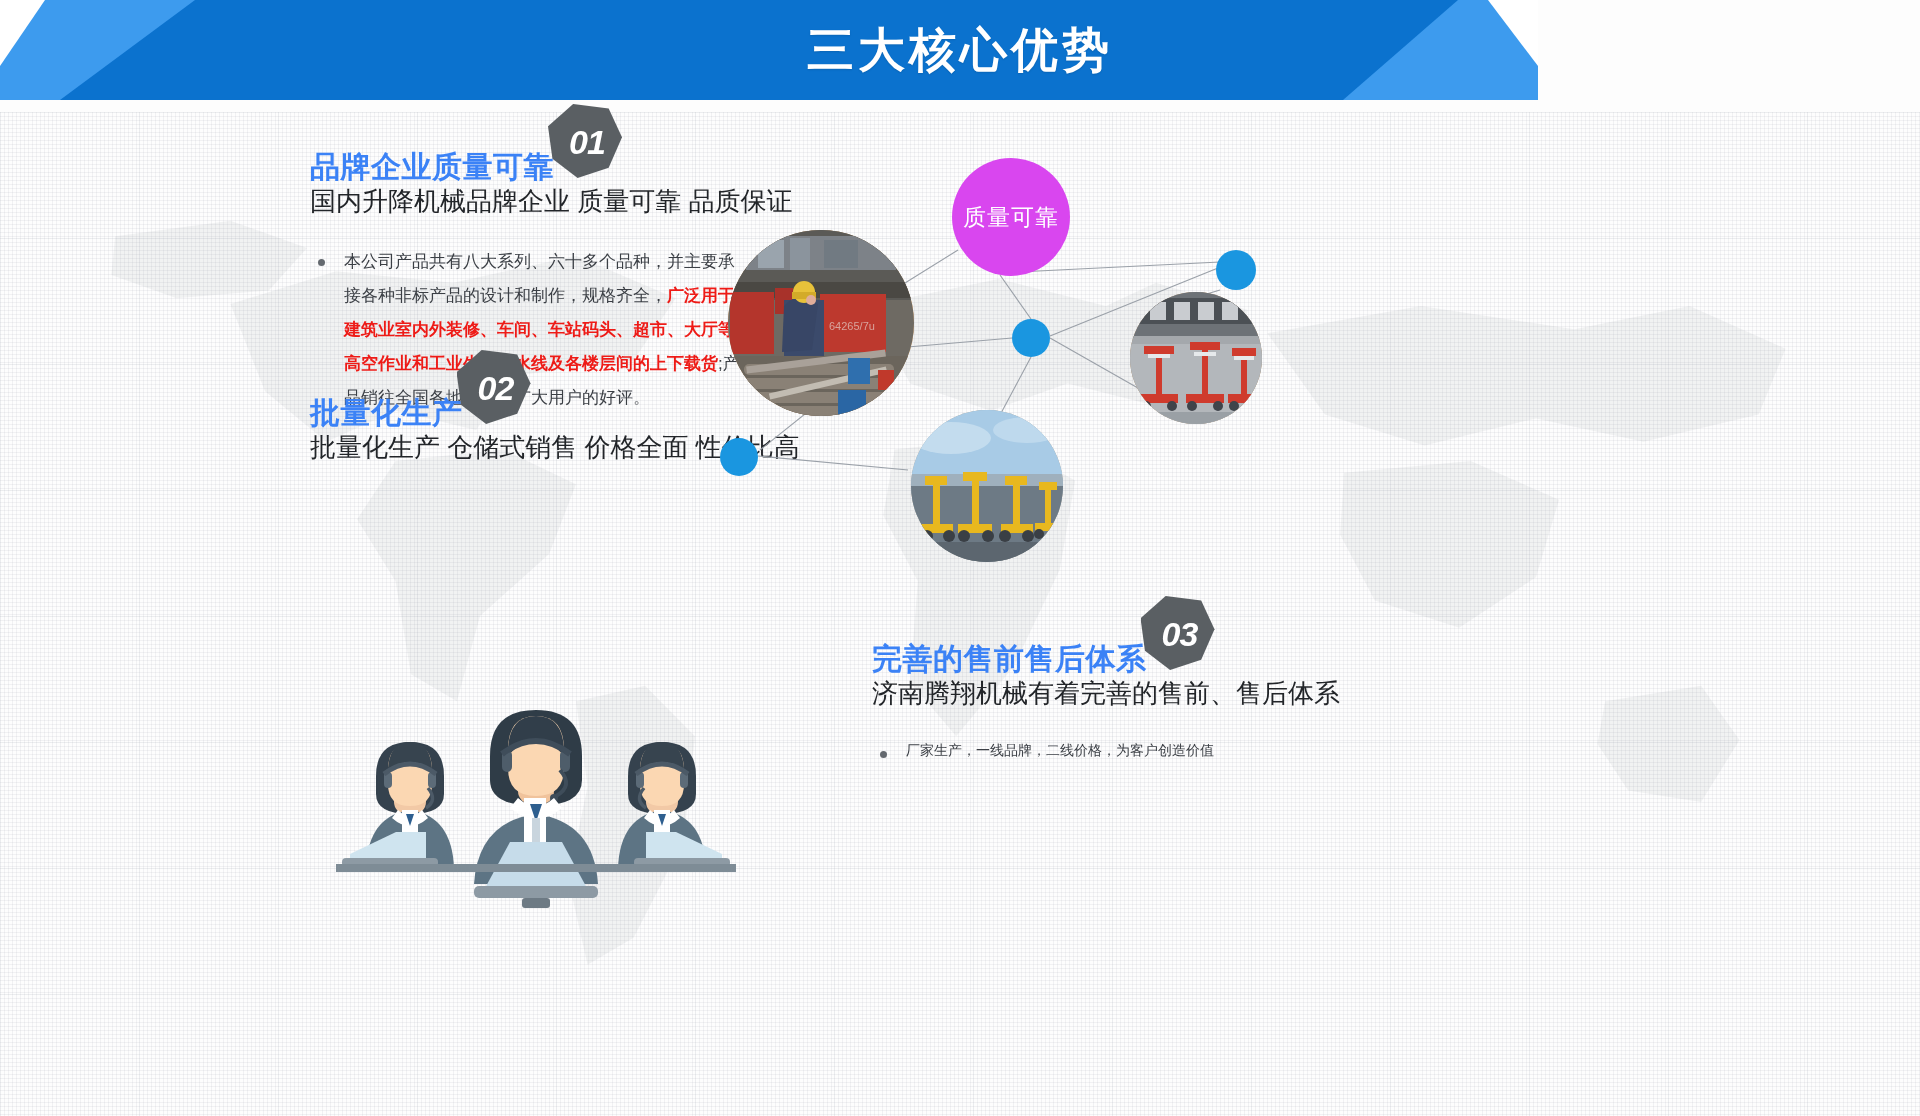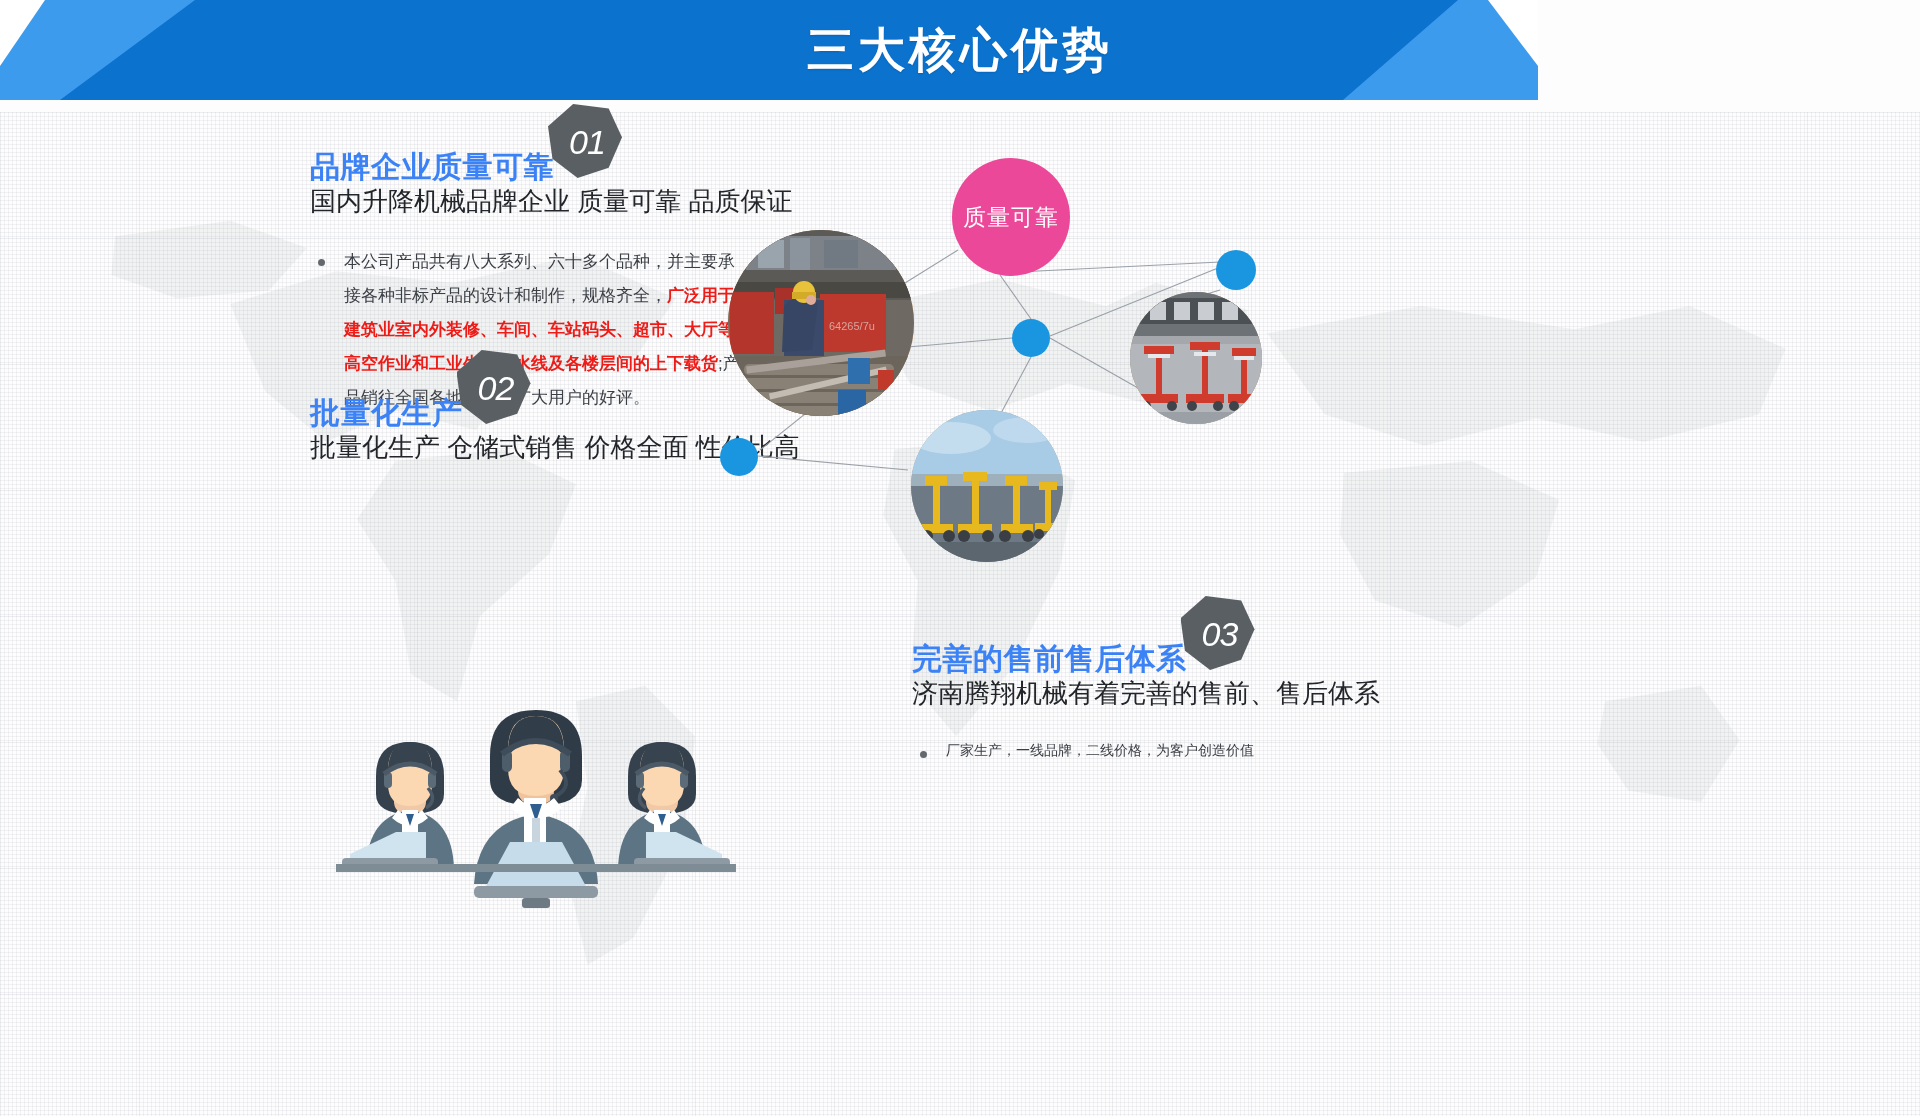--- a/index.html
+++ b/index.html
@@ -107,21 +107,21 @@
   }
   .badge-shape {
     position: absolute; inset: 0;
     background: #5a5f63;
     clip-path: polygon(34% 0%, 82% 6%, 100% 45%, 82% 86%, 40% 100%, 6% 74%, 0% 30%);
   }
   .badge-num {
     position: relative;
     color: #ffffff;
     font-size: 34px;
-    font-weight: normal;
+    font-weight: bold;
     font-style: italic;
     letter-spacing: -1px;
     transform: translate(2px, 1px);
   }
   .feature-sub {
     color: #222529;
     font-size: 26px;
     line-height: 1.35;
     margin-top: 2px;
     white-space: nowrap;
@@ -138,32 +138,32 @@
   .bullet::before {
     content: "";
     position: absolute; left: 8px; top: 14px;
     width: 7px; height: 7px; border-radius: 50%;
     background: #64696f;
   }
   .hl { color: #ee1b17; font-weight: bold; }
 
   .f1 { left: 310px; top: 134px; width: 430px; }
   .f2 { left: 310px; top: 380px; width: 430px; }
-  .f3 { left: 872px; top: 626px; width: 420px; margin-left: 40px; }
+  .f3 { left: 872px; top: 626px; width: 420px; }
   .f1 .bullets, .f2 .bullets { width: 430px; }
   .f3 .bullets { width: 420px; margin-left: 0; }
   .f3 .bullet { font-size: 14px; line-height: 1.95; }
 
   
   .net { position: absolute; left: 700px; top: 130px; width: 620px; height: 420px; }
   .net svg { position: absolute; left: 0; top: 0; }
   .node-main {
     position: absolute; left: 252px; top: 28px;
     width: 118px; height: 118px; border-radius: 50%;
-    background: #ec4899;
+    background: #d946ef;
     display: flex; align-items: center; justify-content: center;
     color: #fff; font-size: 23px; letter-spacing: 1px;
   }
   .dot { position: absolute; border-radius: 50%; background: #1a96e0; }
   .dot-a { left: 516px; top: 120px; width: 40px; height: 40px; }
   .dot-b { left: 312px; top: 189px; width: 38px; height: 38px; }
   .dot-c { left: 20px;  top: 308px; width: 38px; height: 38px; }
 
   .photo {
     position: absolute; border-radius: 50%;

